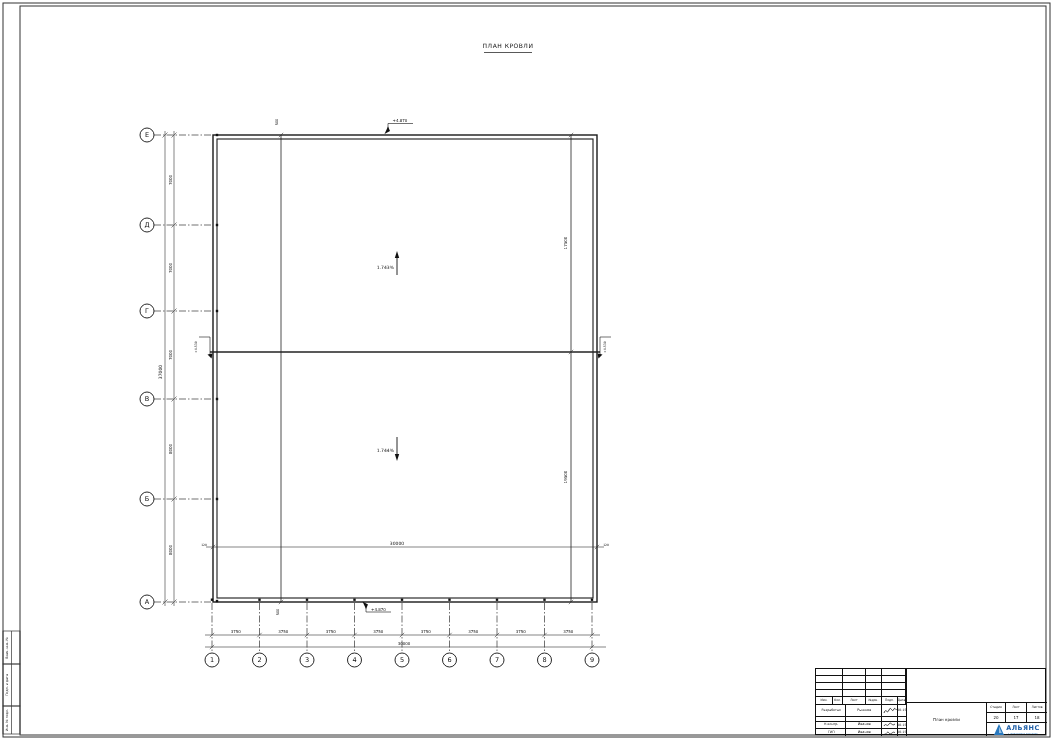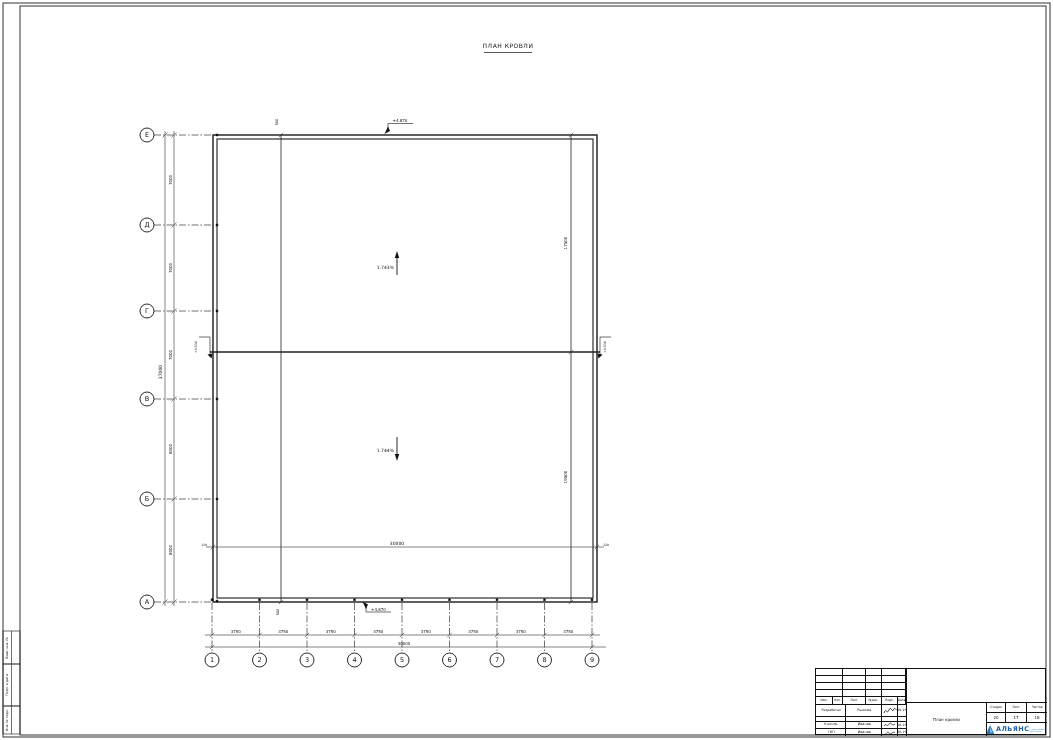--- a/index.html
+++ b/index.html
@@ -13,21 +13,21 @@
   .b-r{border-right:0.8px solid #111;} .b-l{border-left:0.8px solid #111;}
   .b-b{border-bottom:0.8px solid #111;}
   .chgrid{position:absolute;left:0;top:0;width:90px;height:28px;box-sizing:border-box;
       border-right:0.8px solid #111;border-bottom:0.8px solid #111;
       background-image:
         linear-gradient(90deg,transparent 0 16.5px,#111 16.5px 17.3px,transparent 17.3px 26.5px,#111 26.5px 27.3px,transparent 27.3px 49.5px,#111 49.5px 50.3px,transparent 50.3px 65.5px,#111 65.5px 66.3px,transparent 66.3px 81.5px,#111 81.5px 82.3px,transparent 82.3px),
         repeating-linear-gradient(0deg,transparent 0 6.3px,#111 6.3px 7px);}
   .fs3{font-size:3px;} .fs32{font-size:3.2px;} .fs34{font-size:3.4px;} .fs4{font-size:4px;}
   .left-pad{justify-content:flex-start;padding-left:1.5px;}
   .logo-wrap{display:flex;align-items:center;gap:2px;}
-  .logo-text{display:flex;flex-direction:row;align-items:center;}
+  .logo-text{display:flex;flex-direction:column;align-items:center;}
   .logo-name{font-size:6.5px;font-weight:bold;letter-spacing:0.5px;}
   .logo-sub{font-size:2px;letter-spacing:0.2px;margin-top:0.5px;}
 </style>
 </head>
 <body>
 
 <div id="sheet">
 
 <svg width="1053" height="740" viewBox="0 0 1053 740">
 

